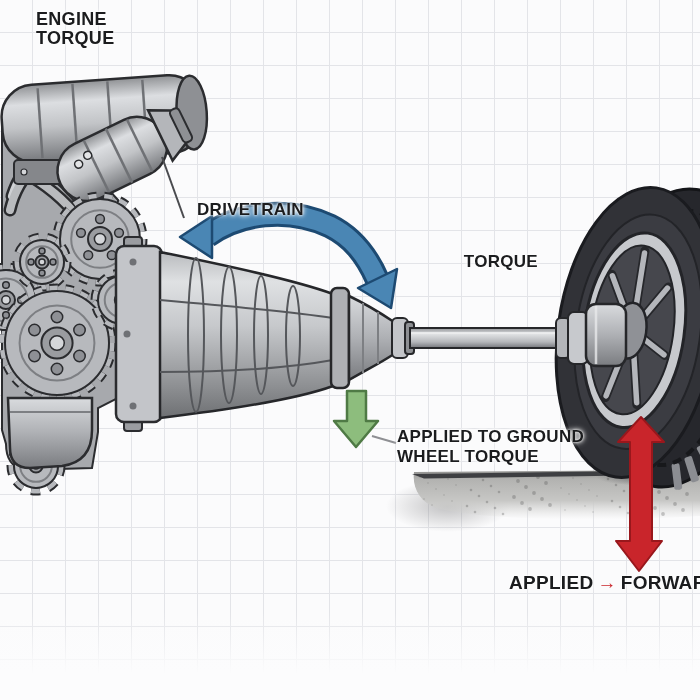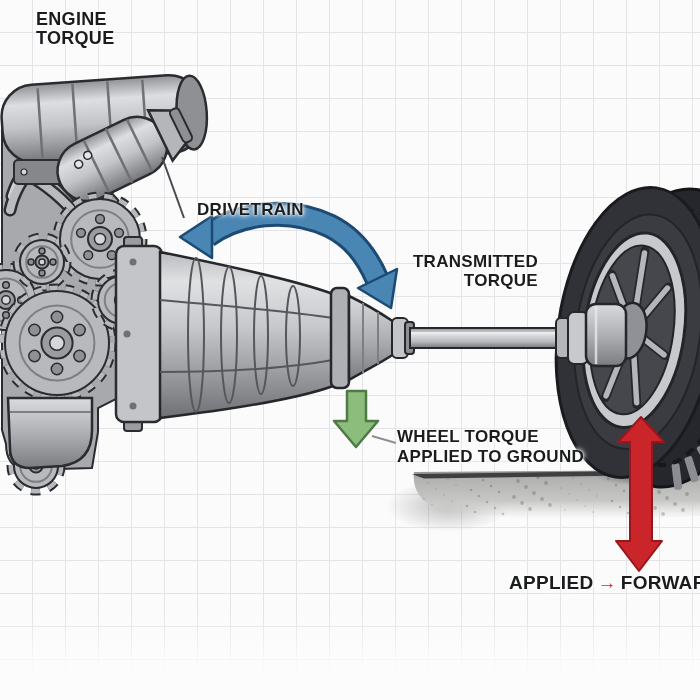--- a/index.html
+++ b/index.html
@@ -345,26 +345,25 @@
 </svg>
 
 <div class="lbl lbl-engine">
   <div>ENGINE</div>
   <div>TORQUE</div>
 </div>
 
 <div class="lbl lbl-drivetrain">DRIVETRAIN</div>
 
 <div class="lbl lbl-transmitted">
-  <div>TRANSMITTED</div>
   <div>TORQUE</div>
 </div>
 
 <div class="lbl lbl-wheel">
+  <div>APPLIED TO GROUND</div>
   <div>WHEEL TORQUE</div>
-  <div>APPLIED TO GROUND</div>
 </div>
 
 <div class="lbl lbl-traction">
   <span>APPLIED</span><span class="traction-arrow">→</span><span>FORWARD</span>
 </div>
 
 <div class="bottom-fade"></div>
 
 </body></html>

